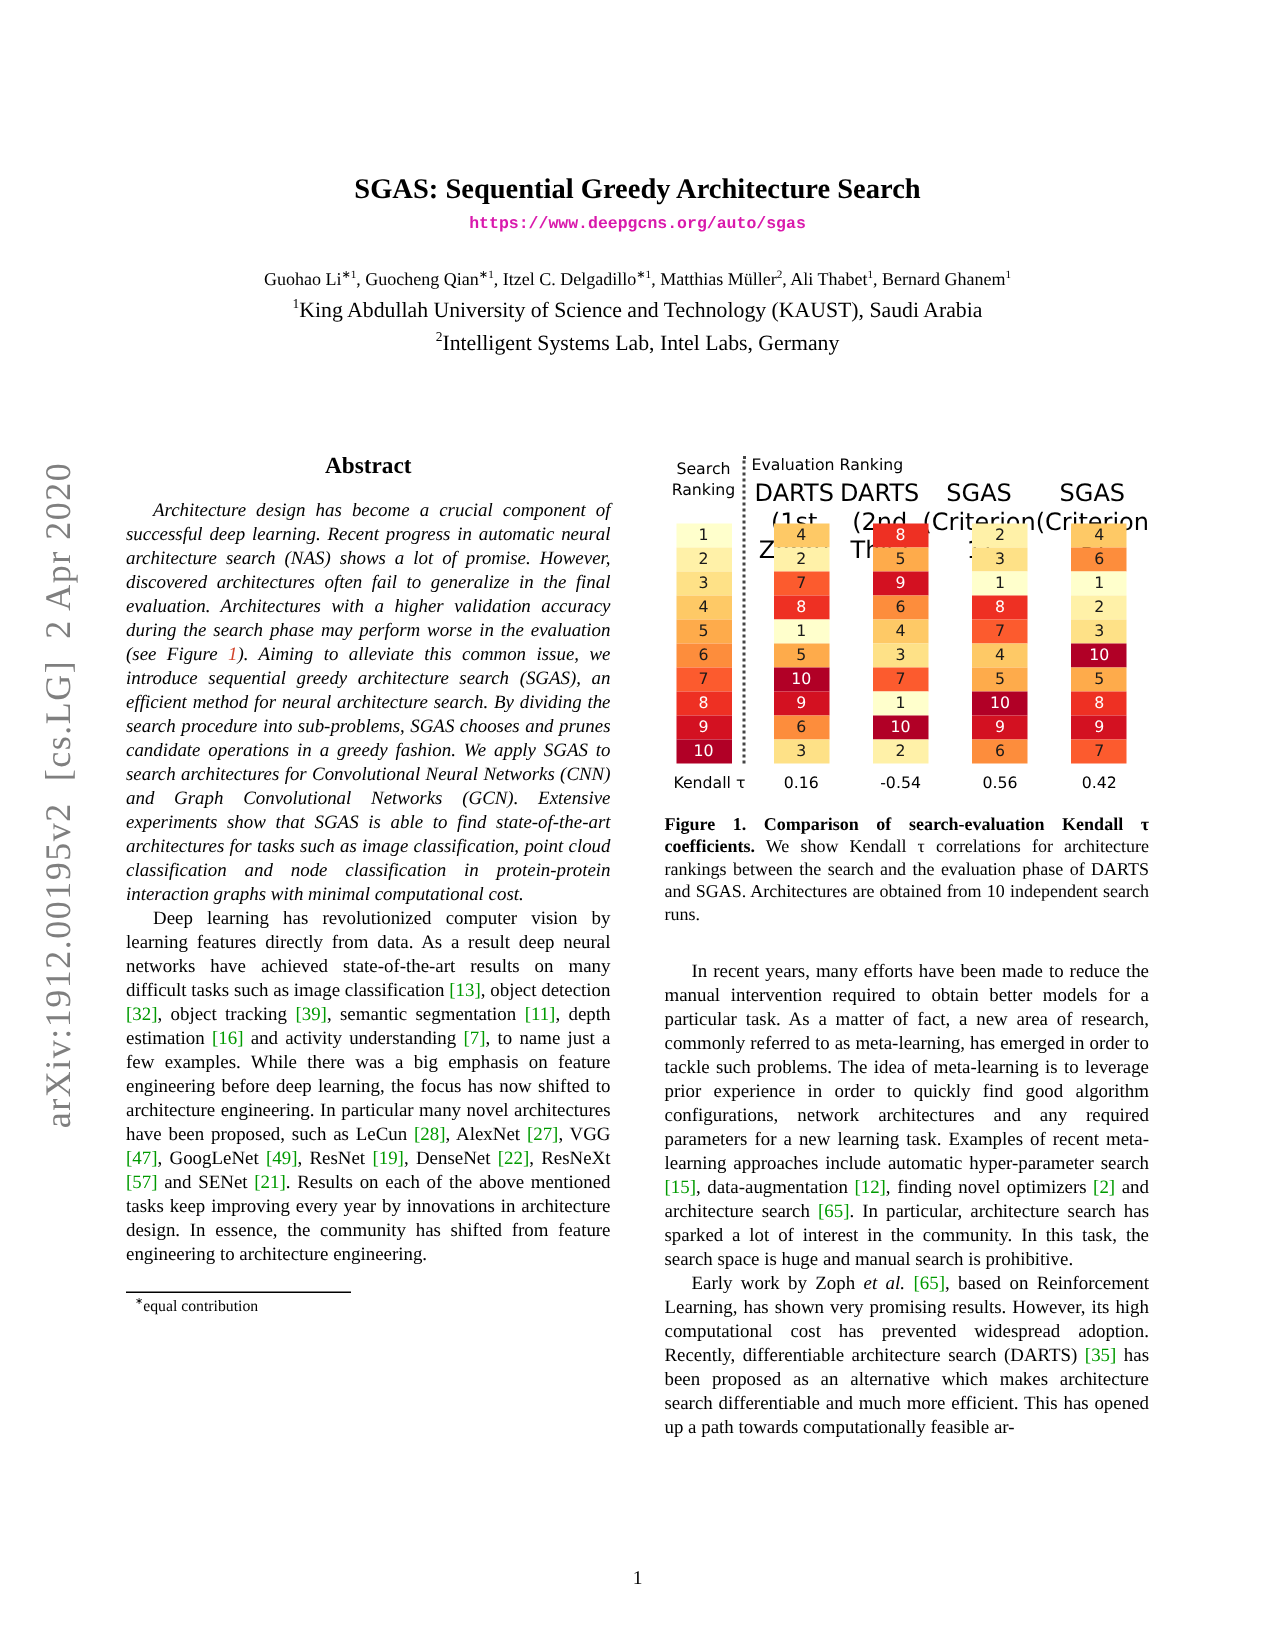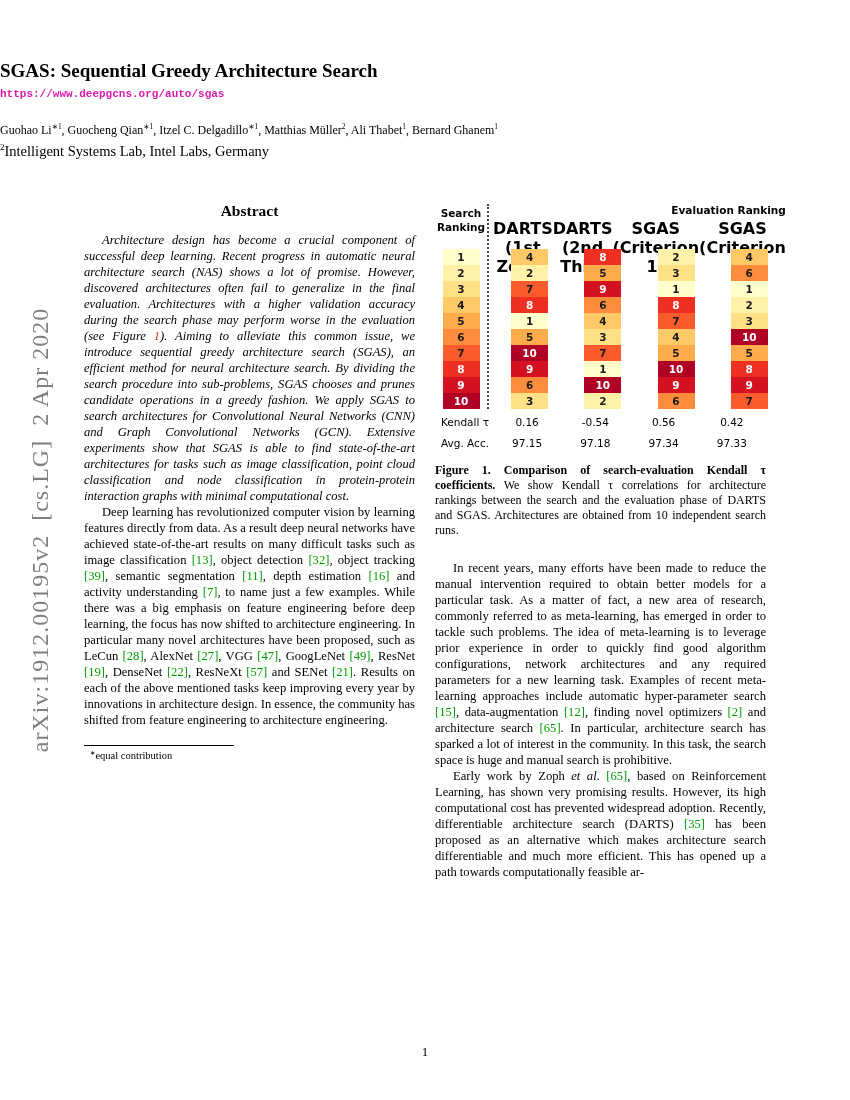--- a/index.html
+++ b/index.html
@@ -9,53 +9,53 @@
   body{background:#ffffff; font-family:"Liberation Serif", serif; color:#000;}
   .page{position:relative; width:850px; height:1100px; background:#fff; overflow:hidden;}
 
   .arxiv-banner{
     position:absolute; top:530px; left:40px;
     transform:translate(-50%,-50%) rotate(-90deg);
     white-space:pre; font-size:24px; color:var(--arxiv);
     font-family:"Liberation Serif", serif; letter-spacing:1px;
   }
 
-  .header{padding-top:60px; }
+  .header{padding-top:116px; text-align:center;}
   .title{font-size:19px; font-weight:bold;}
   .url{display:inline-block; margin-top:6px; font-family:"Liberation Mono", monospace;
        font-size:11px; font-weight:bold; color:var(--url); text-decoration:none;}
   .authors{margin-top:22px; font-size:12px;}
   .affil{margin-top:5px; font-size:14.5px;}
 
-  .columns{display:flex; gap:20px; padding:0 84px; margin-top:42px;}
+  .columns{display:flex; gap:36px; padding:0 84px; margin-top:64px;}
   .col{flex:1; min-width:0;}
 
   .abstract-heading{text-align:center; font-weight:bold; font-size:15.5px; margin-bottom:13px;}
   .abstract-text{font-style:italic;}
   .body-text{font-size:12.6px; line-height:1.27; text-align:justify; text-indent:18px;}
   .section-heading{font-size:15.5px; font-weight:bold; margin-top:18px; margin-bottom:11px;}
 
   .seg-cite{color:var(--cite);}
   .seg-ref{color:var(--ref);}
   .seg-sup{vertical-align:super; font-size:0.62em; line-height:0;}
   .seg-bold{font-weight:bold;}
   .seg-italic{font-style:italic;}
 
   .footnote{margin-top:16px;}
   .footnote-rule{width:150px; border-top:1px solid #000; margin-bottom:4px;}
   .footnote-text{font-size:10.5px; text-indent:6px;}
 
   
   .figure{font-family:"DejaVu Sans", sans-serif; margin-top:2px;}
-  .fig-top{display:flex; align-items:stretch;font-weight:bold;}
+  .fig-top{display:flex; align-items:stretch;}
   .fig-left{width:52px; flex:none; display:flex; flex-direction:column; align-items:center;}
   .search-label{height:45px; font-size:10.5px; text-align:center; line-height:1.3; padding-top:3px;}
   .fig-divider{border-left:2px dotted #444; margin-right:4px;}
   .fig-right{flex:1; display:flex; flex-direction:column;}
-  .eval-label{height:15px; text-align:right; font-size:10.5px;}
+  .eval-label{height:15px; text-align:left; font-size:10.5px;}
   .fig-col-heads{display:flex; height:30px;}
   .fig-col-head{flex:1; text-align:center; font-size:16px; line-height:1.2;}
   .fig-grid{display:flex;}
   .fig-col-cells{flex:1; display:flex; flex-direction:column; align-items:center;}
   .heat-cell{width:37px; height:16px; display:flex; align-items:center; justify-content:center;
              font-size:10.5px;}
   .fig-stats{display:flex; margin-top:5px; height:16px; align-items:center;}
   .fig-stats-label{width:58px; flex:none; font-size:10.5px; text-align:right; padding-right:4px;}
   .fig-stat{flex:1; text-align:center; font-size:10.5px;}
 
@@ -68,20 +68,21 @@
 <body>
 
 <div class="page">
 
   <div class="arxiv-banner">arXiv:1912.00195v2  [cs.LG]  2 Apr 2020</div>
 
   <div class="header">
     <div class="title">SGAS: Sequential Greedy Architecture Search</div>
     <div><a class="url" href="#">https://www.deepgcns.org/auto/sgas</a></div>
     <div class="authors"><span class="seg-plain">Guohao Li</span><span class="seg-sup">∗1</span><span class="seg-plain">, Guocheng Qian</span><span class="seg-sup">∗1</span><span class="seg-plain">, Itzel C. Delgadillo</span><span class="seg-sup">∗1</span><span class="seg-plain">, Matthias Müller</span><span class="seg-sup">2</span><span class="seg-plain">, Ali Thabet</span><span class="seg-sup">1</span><span class="seg-plain">, Bernard Ghanem</span><span class="seg-sup">1</span></div>
+    <div class="affil"><span class="seg-sup">1</span><span class="seg-plain">King Abdullah University of Science and Technology (KAUST), Saudi Arabia</span></div>
     <div class="affil"><span class="seg-sup">2</span><span class="seg-plain">Intelligent Systems Lab,  Intel Labs,  Germany</span></div>
   </div>
 
   <div class="columns">
 
     <div class="col">
       <div class="abstract-heading">Abstract</div>
       <p class="body-text abstract-text"><span class="seg-plain">Architecture design has become a crucial component of successful deep learning. Recent progress in automatic neural architecture search (NAS) shows a lot of promise. However, discovered architectures often fail to generalize in the final evaluation. Architectures with a higher validation accuracy during the search phase may perform worse in the evaluation (see Figure </span><span class="seg-ref">1</span><span class="seg-plain">). Aiming to alleviate this common issue, we introduce sequential greedy architecture search (SGAS), an efficient method for neural architecture search. By dividing the search procedure into sub-problems, SGAS chooses and prunes candidate operations in a greedy fashion. We apply SGAS to search architectures for Convolutional Neural Networks (CNN) and Graph Convolutional Networks (GCN). Extensive experiments show that SGAS is able to find state-of-the-art architectures for tasks such as image classification, point cloud classification and node classification in protein-protein interaction graphs with minimal computational cost.</span></p>
 
       <p class="body-text"><span class="seg-plain">Deep learning has revolutionized computer vision by learning features directly from data. As a result deep neural networks have achieved state-of-the-art results on many difficult tasks such as image classification </span><span class="seg-cite">[13]</span><span class="seg-plain">, object detection </span><span class="seg-cite">[32]</span><span class="seg-plain">, object tracking </span><span class="seg-cite">[39]</span><span class="seg-plain">, semantic segmentation </span><span class="seg-cite">[11]</span><span class="seg-plain">, depth estimation </span><span class="seg-cite">[16]</span><span class="seg-plain"> and activity understanding </span><span class="seg-cite">[7]</span><span class="seg-plain">, to name just a few examples. While there was a big emphasis on feature engineering before deep learning, the focus has now shifted to architecture engineering. In particular many novel architectures have been proposed, such as LeCun </span><span class="seg-cite">[28]</span><span class="seg-plain">, AlexNet </span><span class="seg-cite">[27]</span><span class="seg-plain">, VGG </span><span class="seg-cite">[47]</span><span class="seg-plain">, GoogLeNet </span><span class="seg-cite">[49]</span><span class="seg-plain">, ResNet </span><span class="seg-cite">[19]</span><span class="seg-plain">, DenseNet </span><span class="seg-cite">[22]</span><span class="seg-plain">, ResNeXt </span><span class="seg-cite">[57]</span><span class="seg-plain"> and SENet </span><span class="seg-cite">[21]</span><span class="seg-plain">. Results on each of the above mentioned tasks keep improving every year by innovations in architecture design. In essence, the community has shifted from feature engineering to architecture engineering.</span></p>
@@ -189,29 +190,20 @@
         </div>
         <div class="fig-stats">
           <div class="fig-stats-label">Kendall τ</div>
           <div style="display:flex; flex:1;">
               <div class="fig-stat">0.16</div>
               <div class="fig-stat">-0.54</div>
               <div class="fig-stat">0.56</div>
               <div class="fig-stat">0.42</div>
             </div>
         </div>
-        <div class="fig-stats">
-          <div class="fig-stats-label">Avg. Acc.</div>
-          <div style="display:flex; flex:1;">
-              <div class="fig-stat">97.15</div>
-              <div class="fig-stat">97.18</div>
-              <div class="fig-stat">97.34</div>
-              <div class="fig-stat">97.33</div>
-            </div>
-        </div>
       </div>
 
       <p class="caption"><span class="seg-bold">Figure 1. Comparison of search-evaluation Kendall τ coefficients.</span><span class="seg-plain"> We show Kendall τ correlations for architecture rankings between the search and the evaluation phase of DARTS and SGAS. Architectures are obtained from 10 independent search runs.</span></p>
 
       <p class="body-text right-para-first"><span class="seg-plain">In recent years, many efforts have been made to reduce the manual intervention required to obtain better models for a particular task. As a matter of fact, a new area of research, commonly referred to as meta-learning, has emerged in order to tackle such problems. The idea of meta-learning is to leverage prior experience in order to quickly find good algorithm configurations, network architectures and any required parameters for a new learning task. Examples of recent meta-learning approaches include automatic hyper-parameter search </span><span class="seg-cite">[15]</span><span class="seg-plain">, data-augmentation </span><span class="seg-cite">[12]</span><span class="seg-plain">, finding novel optimizers </span><span class="seg-cite">[2]</span><span class="seg-plain"> and architecture search </span><span class="seg-cite">[65]</span><span class="seg-plain">. In particular, architecture search has sparked a lot of interest in the community. In this task, the search space is huge and manual search is prohibitive.</span></p>
       <p class="body-text"><span class="seg-plain">Early work by Zoph </span><span class="seg-italic">et al.</span><span class="seg-plain"> </span><span class="seg-cite">[65]</span><span class="seg-plain">, based on Reinforcement Learning, has shown very promising results. However, its high computational cost has prevented widespread adoption. Recently, differentiable architecture search (DARTS) </span><span class="seg-cite">[35]</span><span class="seg-plain"> has been proposed as an alternative which makes architecture search differentiable and much more efficient. This has opened up a path towards computationally feasible ar-</span></p>
     </div>
   </div>
 
   <div class="page-number">1</div>

